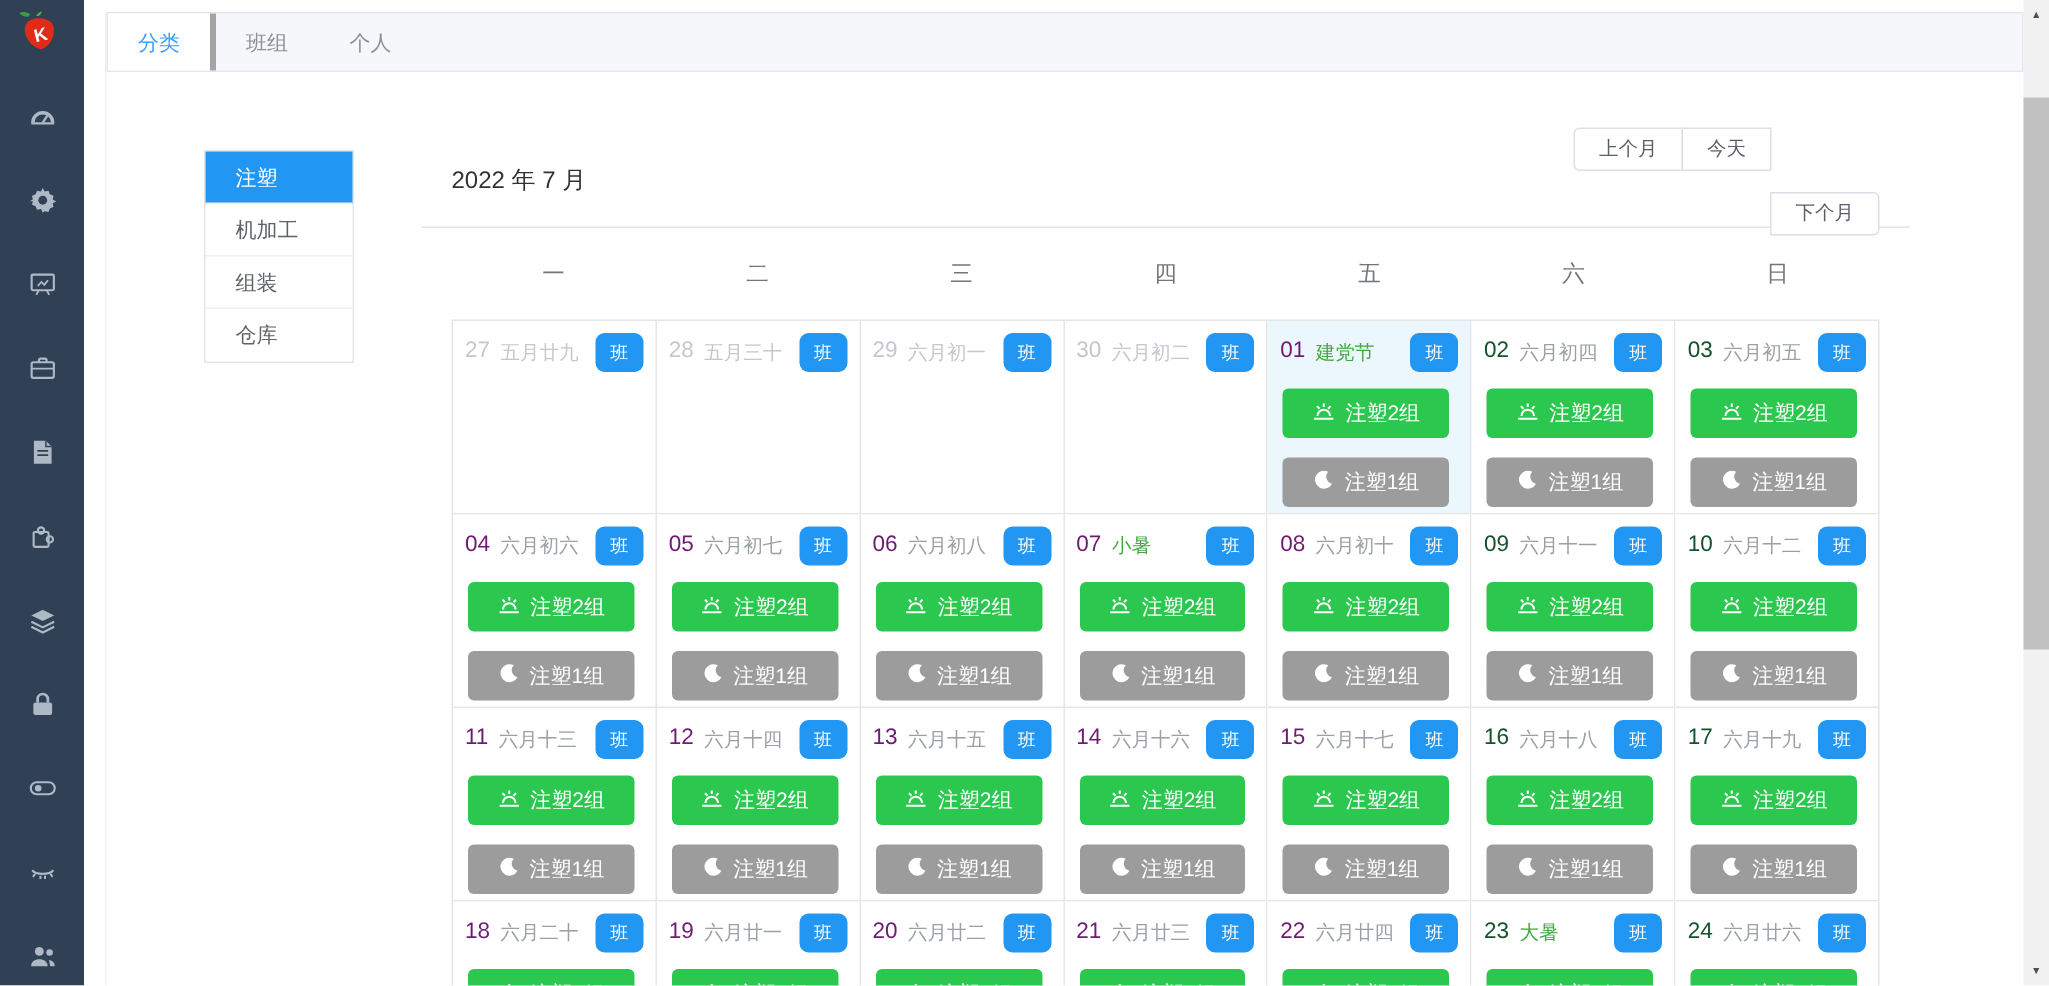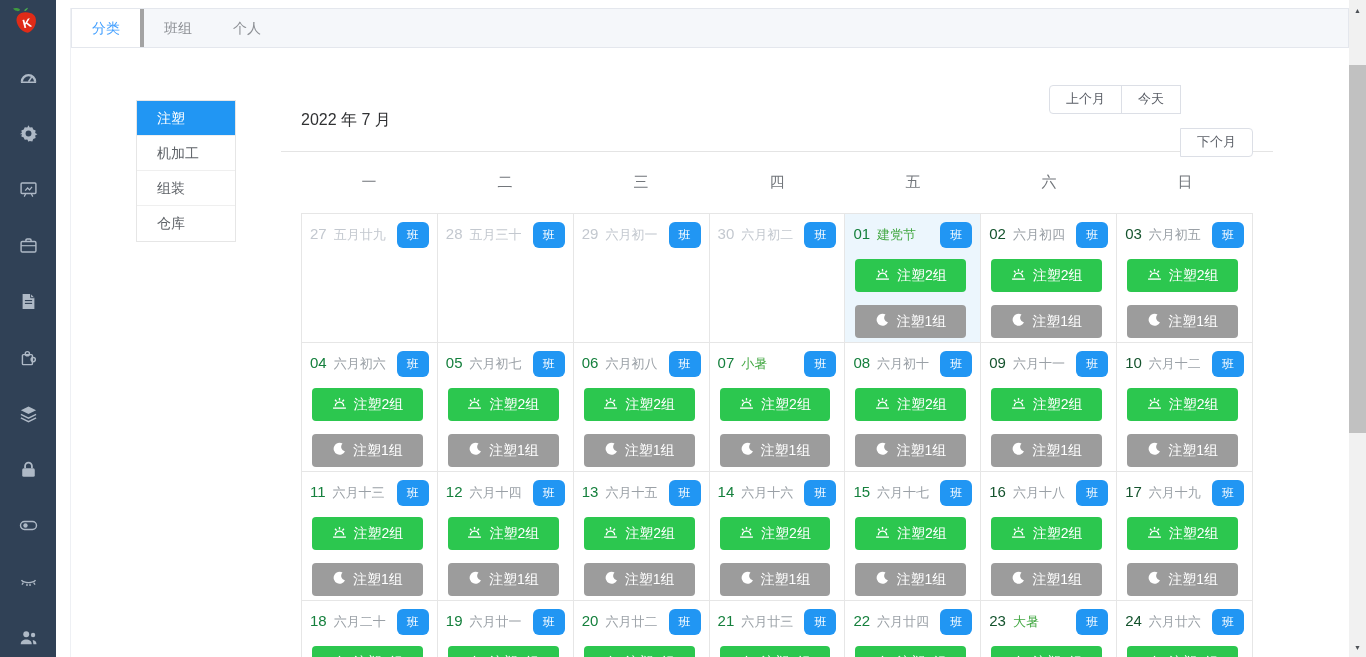--- a/index.html
+++ b/index.html
@@ -54,21 +54,21 @@
 
   .weekrow { display:grid; grid-template-columns:repeat(7,1fr); height:61px;
     align-items:center; text-align:center; color:#72767b; font-size:15px; padding:0 20px; }
 
   .grid { margin:0 20px; display:grid; grid-template-columns:repeat(7,1fr);
     grid-auto-rows:129px; border-top:1px solid #e6e6e6; border-left:1px solid #e6e6e6; }
   .cell { border-right:1px solid #e6e6e6; border-bottom:1px solid #e6e6e6;
     background:#fff; padding:8px 8px 12px; overflow:hidden; cursor:pointer; }
   .cell.hl { background:#ecf6fd; }
   .cell-head { display:flex; align-items:flex-start; }
-  .dnum { font-size:15px; color:#15803d; margin-right:7px; line-height:1.2;
+  .dnum { font-size:15px; color:#701a75; margin-right:7px; line-height:1.2;
     padding-top:3px; }
   .dnum.red { color:#14532d; }
   .lunar { flex:1; font-size:13px; color:#9aa0a6; line-height:1.45; padding-top:4px; }
   .lunar.fest { color:#43a843; }
   .cell.other .dnum, .cell.other .lunar { color:#c3c8cf; }
   .badge { width:32px; height:26px; border-radius:6px; background:#2196f3; color:#fff;
     font-size:12px; display:flex; align-items:center; justify-content:center;
     flex:none; cursor:pointer; }
   .shift { height:33px; margin:11px 6px 0 2px; border-radius:4px; display:flex;
     align-items:center; justify-content:center; gap:7px; color:#fff; font-size:14px;

